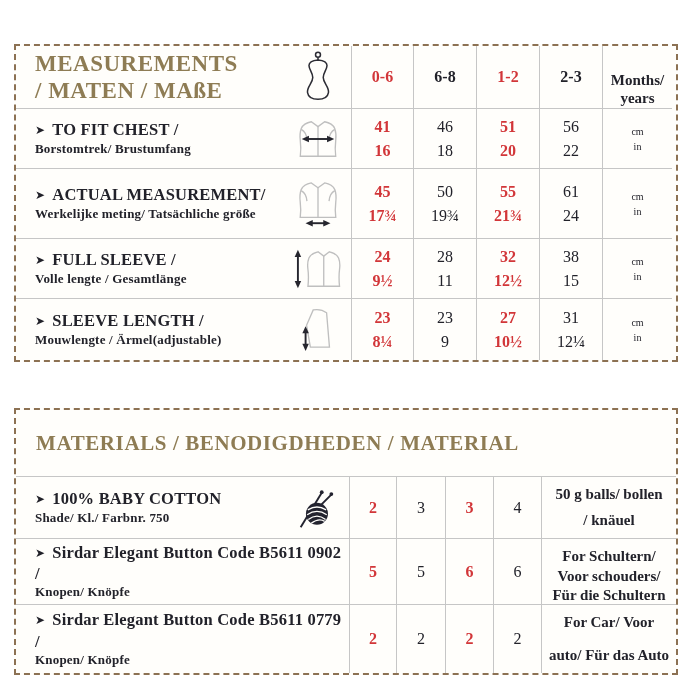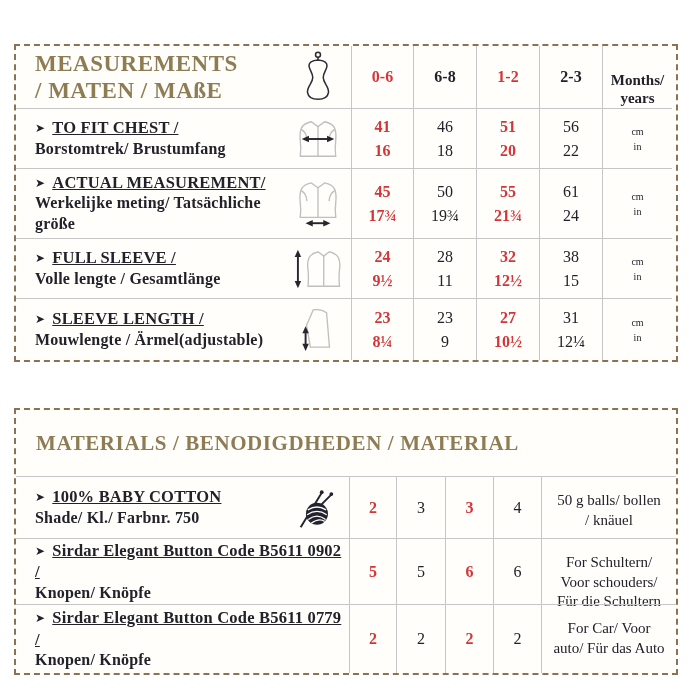--- a/index.html
+++ b/index.html
@@ -17,36 +17,36 @@
   .tbl{position:absolute;left:14px;width:664px;border:2px dashed var(--dash);background:var(--paper);display:grid;}
   .tbl-measure{top:30px;height:318px;grid-template-columns:335px 62px 63px 63px 63px 70px;grid-template-rows:62px 60px 70px 60px 1fr;margin-top:14px;}
   .tbl-materials{top:408px;height:267px;grid-template-columns:333px 47px 49px 48px 48px 1fr;grid-template-rows:66px 62px 66px 1fr;}
 
   .cell{display:flex;min-width:0;}
   .bl{border-left:1px solid var(--grid);}
   .bt{border-top:1px solid var(--grid);}
 
   .lab{align-items:center;padding-left:19px;padding-right:2px;}
   .labwrap{flex:1;min-width:0;}
-  .lbl1{font-weight:bold;font-size:16.5px;line-height:1.3;letter-spacing:.2px;text-decoration:underline;}
-  .lbl2{font-weight:bold;font-size:16px;line-height:1.3;letter-spacing:.2px;}
+  .lbl1{font-weight:bold;font-size:16.5px;line-height:1.3;letter-spacing:.2px;}
+  .lbl2{font-weight:bold;font-size:13px;line-height:1.3;letter-spacing:.2px;}
   .bullet{display:inline-block;font-family:"DejaVu Sans",sans-serif;font-size:12px;margin-right:7px;transform:translateY(-1px);color:var(--ink);}
   .iconbox{width:62px;flex:0 0 62px;display:flex;align-items:center;justify-content:center;}
 
   .val{flex-direction:column;align-items:center;justify-content:center;font-size:16px;line-height:1.5;text-align:center;}
   .val.red, .hdr.red{color:var(--red);font-weight:bold;}
   .hdr{font-weight:bold;font-size:16px;}
   .unitcell{flex-direction:column;align-items:center;justify-content:center;font-size:10px;line-height:1.5;}
   .unithdr{font-weight:bold;font-size:15px;line-height:1.25;justify-content:flex-end;}
 
   .title-measure{color:var(--gold);font-weight:bold;font-size:23px;line-height:1.18;letter-spacing:.5px;}
   .mat-head{grid-column:1 / -1;display:flex;align-items:center;padding-left:20px;}
   .title-materials{color:var(--gold);font-weight:bold;font-size:21px;letter-spacing:.6px;}
 
-  .notecell{flex-direction:column;align-items:center;justify-content:flex-start;font-size:15px;line-height:1.3;text-align:center;padding:14px 4px;}
+  .notecell{flex-direction:column;align-items:center;justify-content:space-between;font-size:15px;line-height:1.3;text-align:center;padding:8px 4px;font-weight:bold;}
 
   svg{display:block;}
   .garment{fill:none;stroke:#bfbfbf;stroke-width:1.4;}
   .dim{stroke:#26262e;stroke-width:2;}
   .dimhead{fill:#26262e;stroke:none;}
   .form{fill:none;stroke:#2c2c34;stroke-width:1.6;}
 </style>
 </head>
 <body>
 

